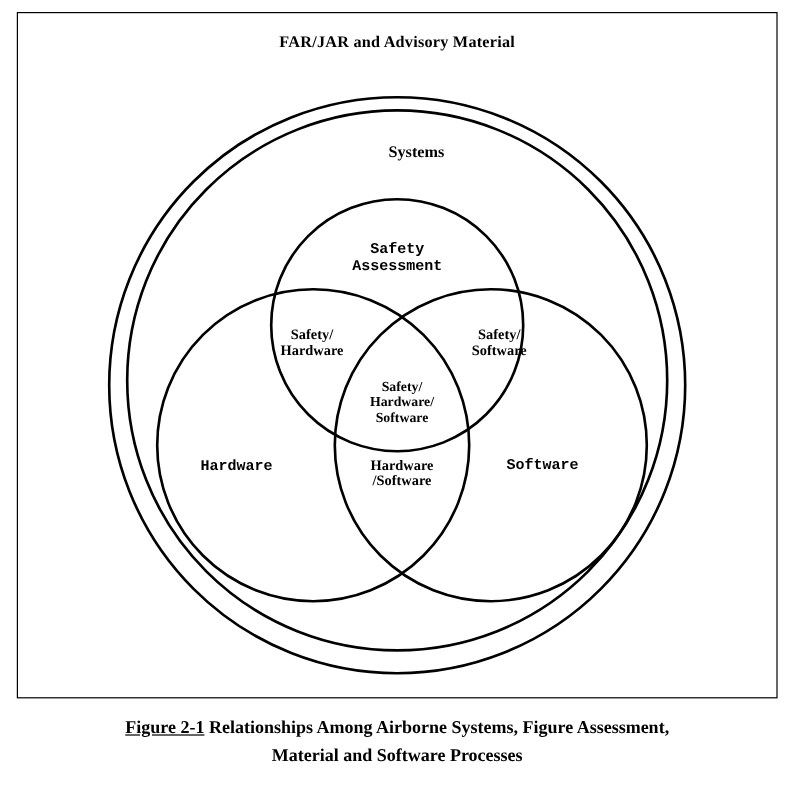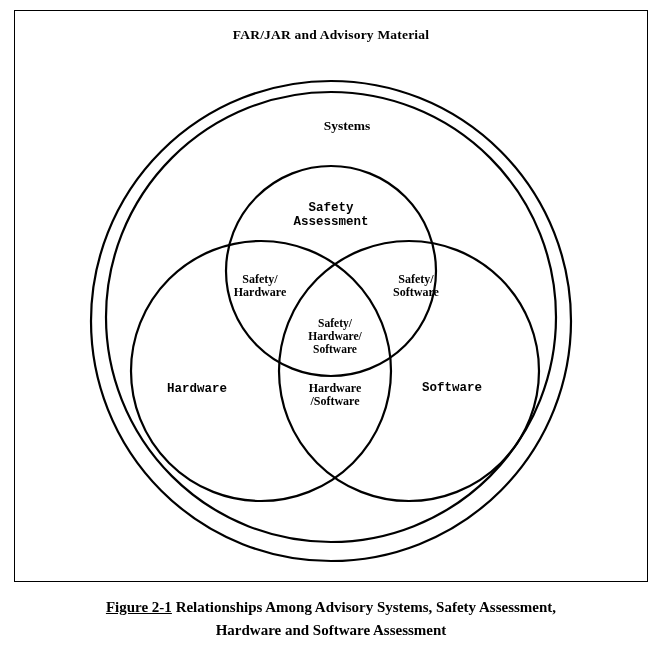--- a/index.html
+++ b/index.html
@@ -106,15 +106,15 @@
 /Software</div>
 
   <div class="label lbl-mid" style="left:182px; top:378px;">Hardware</div>
 
   <div class="label lbl-mid" style="left:437px; top:377px;">Software</div>
 
 </div>
 
 <div id="caption">
   <span class="fignum">Figure 2-1</span>
-  <span>Relationships Among Advisory Systems, Safety Assessment,</span><br>
-  <span>Hardware and Software Assessment</span>
+  <span>Relationships Among Airborne Systems, Figure Assessment,</span><br>
+  <span>Material and Software Processes</span>
 </div>
 
 </body></html>

